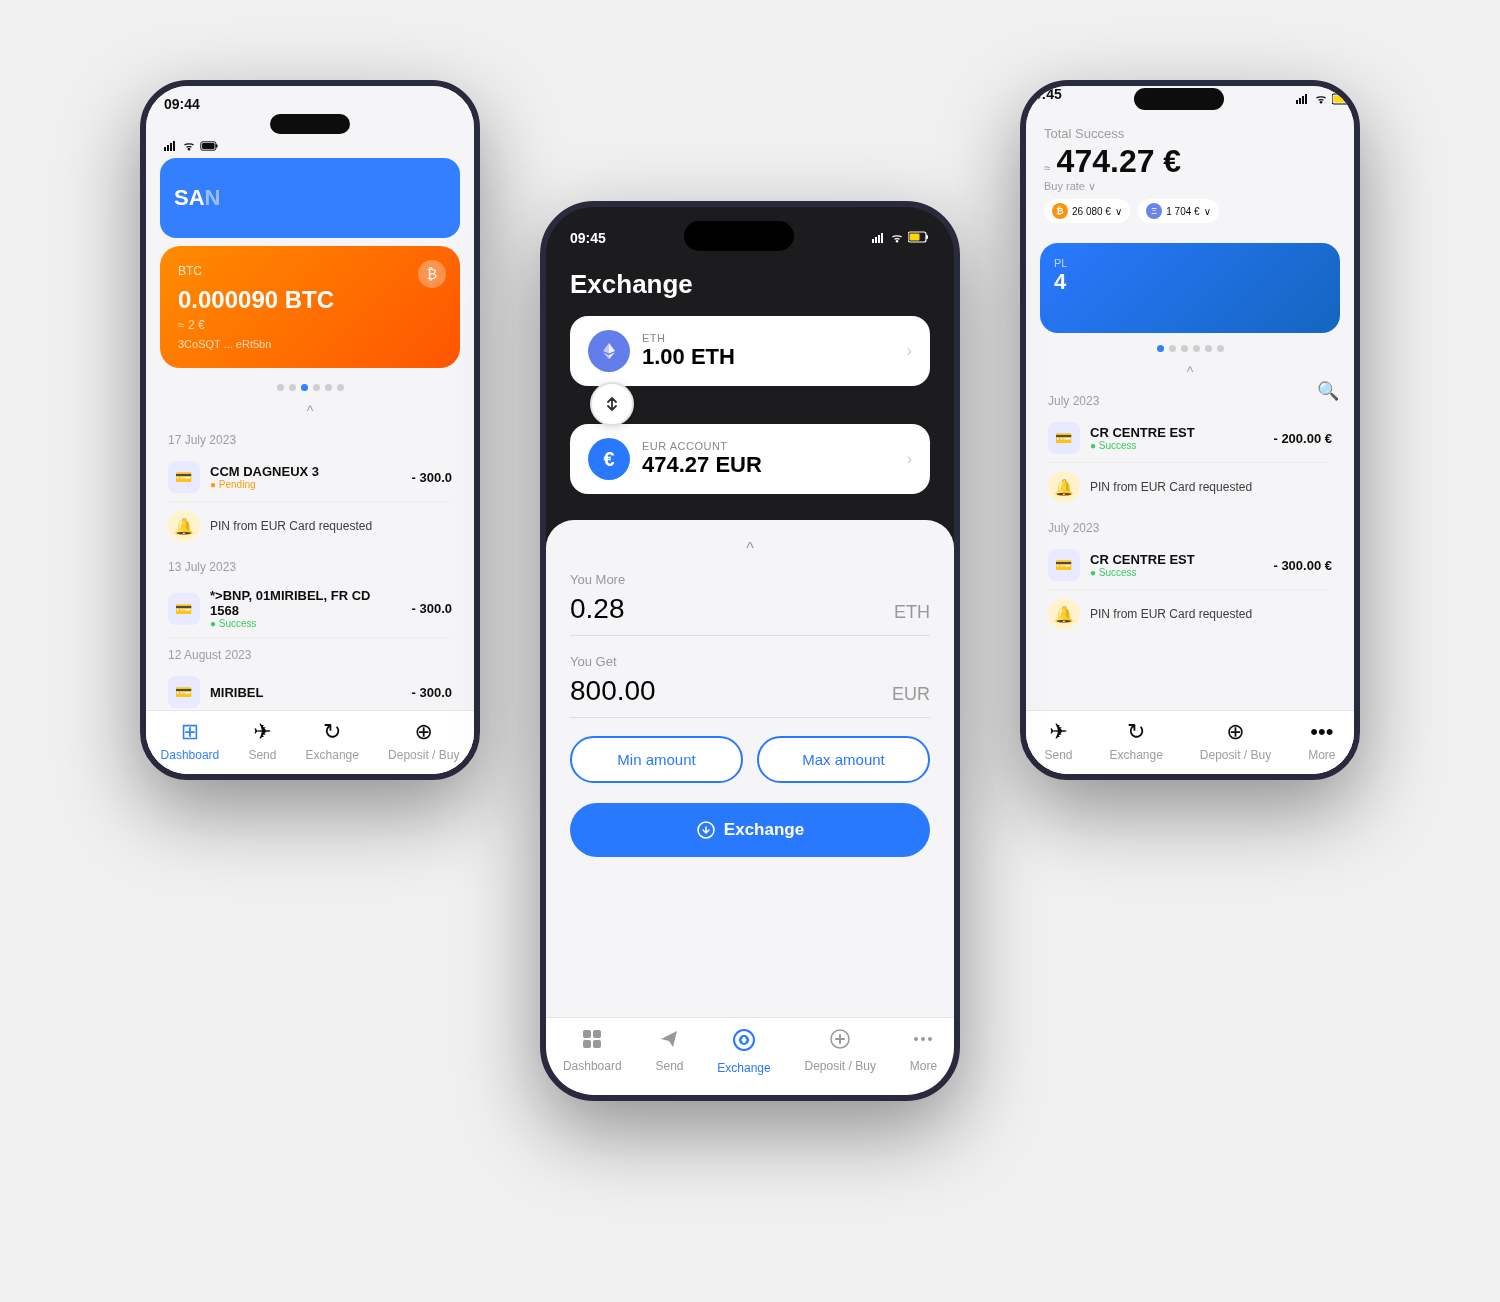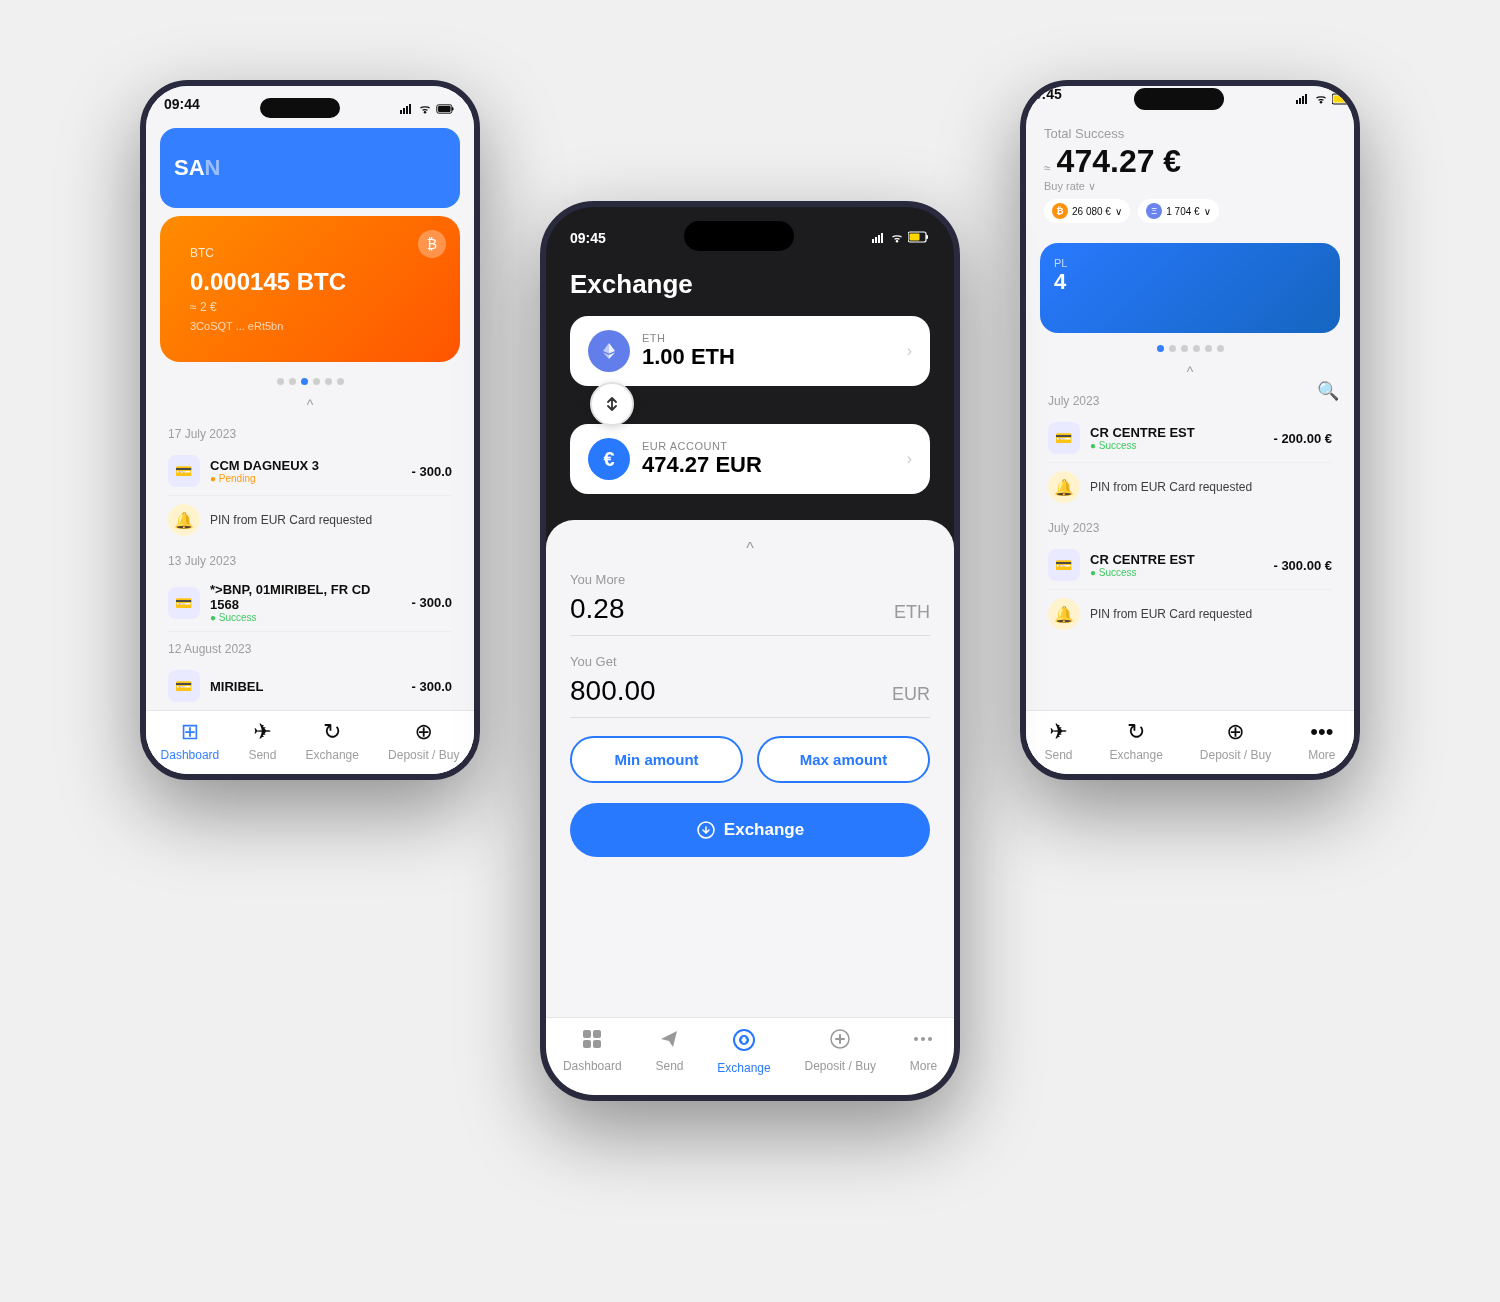--- a/index.html
+++ b/index.html
@@ -241,21 +241,21 @@
     }
 
     .amount-btn {
       flex: 1;
       padding: 13px;
       border: 2px solid #2979ff;
       border-radius: 30px;
       background: #fff;
       color: #2979ff;
       font-size: 15px;
-      font-weight: 700;
+      font-weight: 400;
       text-align: center;
       cursor: pointer;
     }
 
     .exchange-btn {
       background: #2979ff;
       color: #fff;
       border-radius: 30px;
       padding: 17px;
       text-align: center;
@@ -307,39 +307,40 @@
       background: #f5f5f7;
     }
 
     .left-status {
       padding: 10px 18px 4px;
       display: flex;
       justify-content: space-between;
       font-size: 12px;
       font-weight: 600;
       color: #000;
+      flex-direction: column;
     }
 
     .left-notch {
       width: 80px;
       height: 20px;
       background: #000;
       border-radius: 12px;
       margin: 2px auto 6px;
     }
 
     
     .card-area {
       padding: 8px 14px;
     }
 
     .btc-card {
       background: linear-gradient(135deg, #ff8c00, #ff5500);
       border-radius: 20px;
-      padding: 30px;
+      padding: 18px;
       color: #fff;
       position: relative;
     }
 
     .btc-card-label {
       font-size: 12px;
       opacity: 0.8;
       margin-bottom: 8px;
     }
 
@@ -582,21 +583,21 @@
     </div>
 
     <div style="background:#2979ff; height:80px; margin:0 14px; border-radius:16px; display:flex; align-items:center; padding:0 14px;">
       <span style="color:#fff; font-size:22px; font-weight:700;">SA</span>
       <span style="color:rgba(255,255,255,0.5); font-size:22px; font-weight:700;">N</span>
     </div>
 
     <div class="card-area">
       <div class="btc-card">
         <div class="btc-card-label">BTC</div>
-        <div class="btc-amount">0.000145 BTC</div>
+        <div class="btc-amount">0.000090 BTC</div>
         <div class="btc-approx">≈ 2 €</div>
         <div class="btc-address">3CoSQT ... eRt5bn</div>
         <div class="btc-badge">₿</div>
       </div>
     </div>
 
     <div class="card-dots">
       <div class="dot"></div>
       <div class="dot"></div>
       <div class="dot active"></div>

